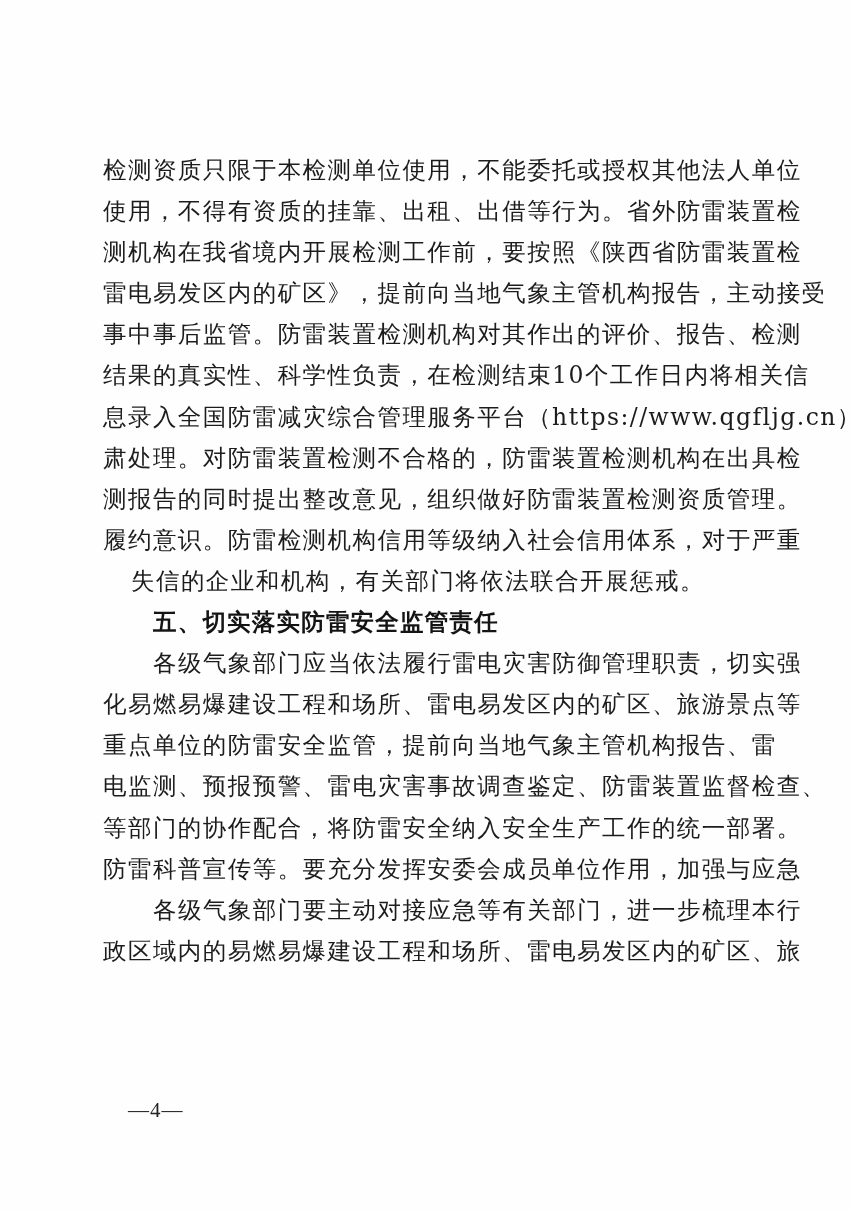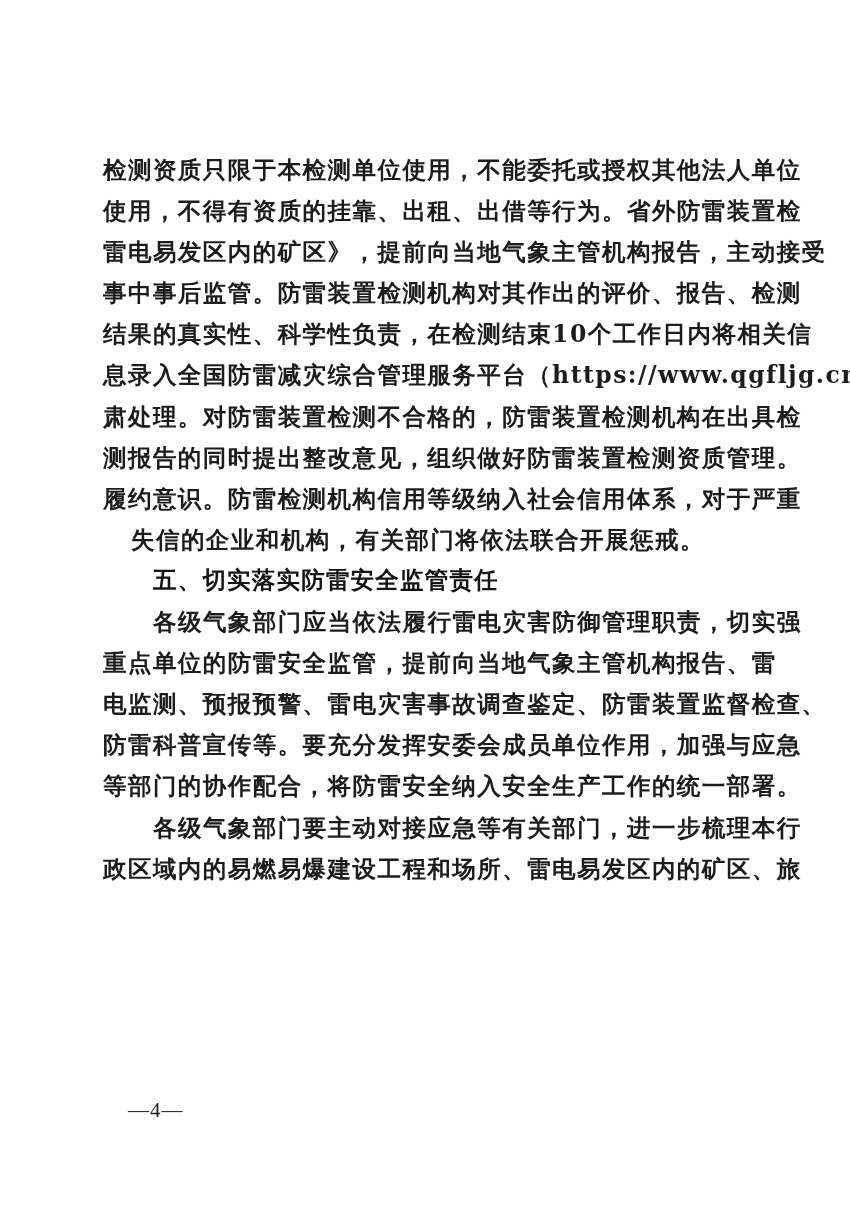--- a/index.html
+++ b/index.html
@@ -29,31 +29,30 @@
     }
     .line {
       height: 41.1px;
       line-height: 41.1px;
       font-size: 23.5px;
       white-space: nowrap;
       letter-spacing: 1.45px;
       text-align: justify;
       text-align-last: justify;
       overflow: visible;
-      font-weight: bold;
     }
     .line.last {
       text-align-last: left;
       margin-left: 28px;
     }
     .line.indent {
       padding-left: 50px;
     }
     .line.heading {
-      font-family: Liberation Mono, monospace;
+      font-family: Liberation Sans, sans-serif;
       font-weight: bold;
       text-align-last: left;
       letter-spacing: 1.2px;
       color: #141414;
     }
     .page-number {
       position: absolute;
       left: 128px;
       top: 1098px;
       font-family: "Liberation Serif", "DejaVu Serif", serif;
@@ -63,36 +62,38 @@
     }
   </style>
 </head>
 <body>
 
 <div class="page">
   <div class="body-text">
 
     <div class="line">检测资质只限于本检测单位使用，不能委托或授权其他法人单位</div>
     <div class="line">使用，不得有资质的挂靠、出租、出借等行为。省外防雷装置检</div>
+    <div class="line">测机构在我省境内开展检测工作前，要按照《陕西省防雷装置检</div>
     <div class="line">雷电易发区内的矿区》，提前向当地气象主管机构报告，主动接受</div>
     <div class="line">事中事后监管。防雷装置检测机构对其作出的评价、报告、检测</div>
     <div class="line">结果的真实性、科学性负责，在检测结束10个工作日内将相关信</div>
     <div class="line">息录入全国防雷减灾综合管理服务平台（https://www.qgfljg.cn）。</div>
     <div class="line">肃处理。对防雷装置检测不合格的，防雷装置检测机构在出具检</div>
     <div class="line">测报告的同时提出整改意见，组织做好防雷装置检测资质管理。</div>
 
     <div class="line">履约意识。防雷检测机构信用等级纳入社会信用体系，对于严重</div>
     <div class="line last">失信的企业和机构，有关部门将依法联合开展惩戒。</div>
 
     <div class="line indent heading">五、切实落实防雷安全监管责任</div>
 
     <div class="line indent">各级气象部门应当依法履行雷电灾害防御管理职责，切实强</div>
+    <div class="line">化易燃易爆建设工程和场所、雷电易发区内的矿区、旅游景点等</div>
     <div class="line">重点单位的防雷安全监管，提前向当地气象主管机构报告、雷</div>
     <div class="line">电监测、预报预警、雷电灾害事故调查鉴定、防雷装置监督检查、</div>
+    <div class="line">等部门的协作配合，将防雷安全纳入安全生产工作的统一部署。</div>
     <div class="line">防雷科普宣传等。要充分发挥安委会成员单位作用，加强与应急</div>
-    <div class="line">等部门的协作配合，将防雷安全纳入安全生产工作的统一部署。</div>
 
     <div class="line indent">各级气象部门要主动对接应急等有关部门，进一步梳理本行</div>
     <div class="line">政区域内的易燃易爆建设工程和场所、雷电易发区内的矿区、旅</div>
   </div>
 
   <div class="page-number">—4—</div>
 </div>
 
 </body></html>

